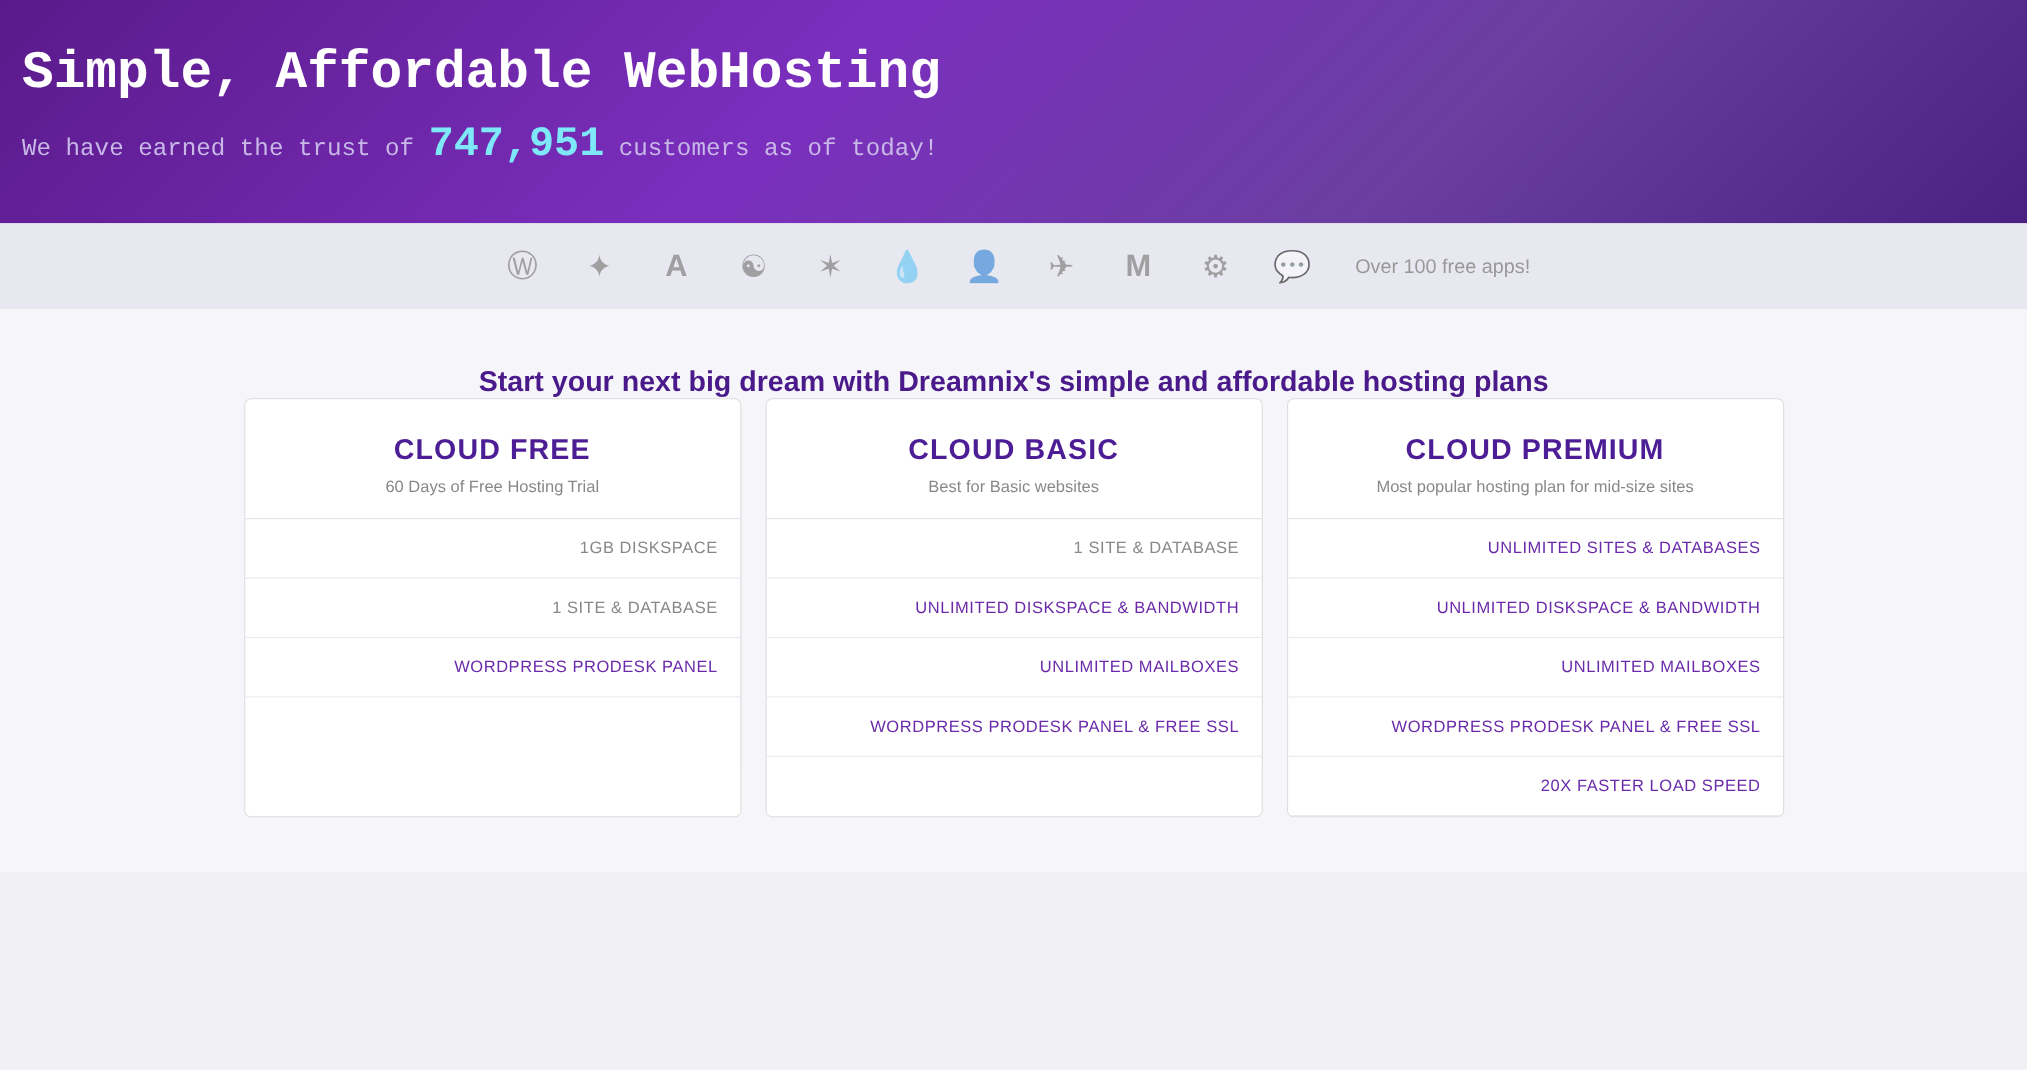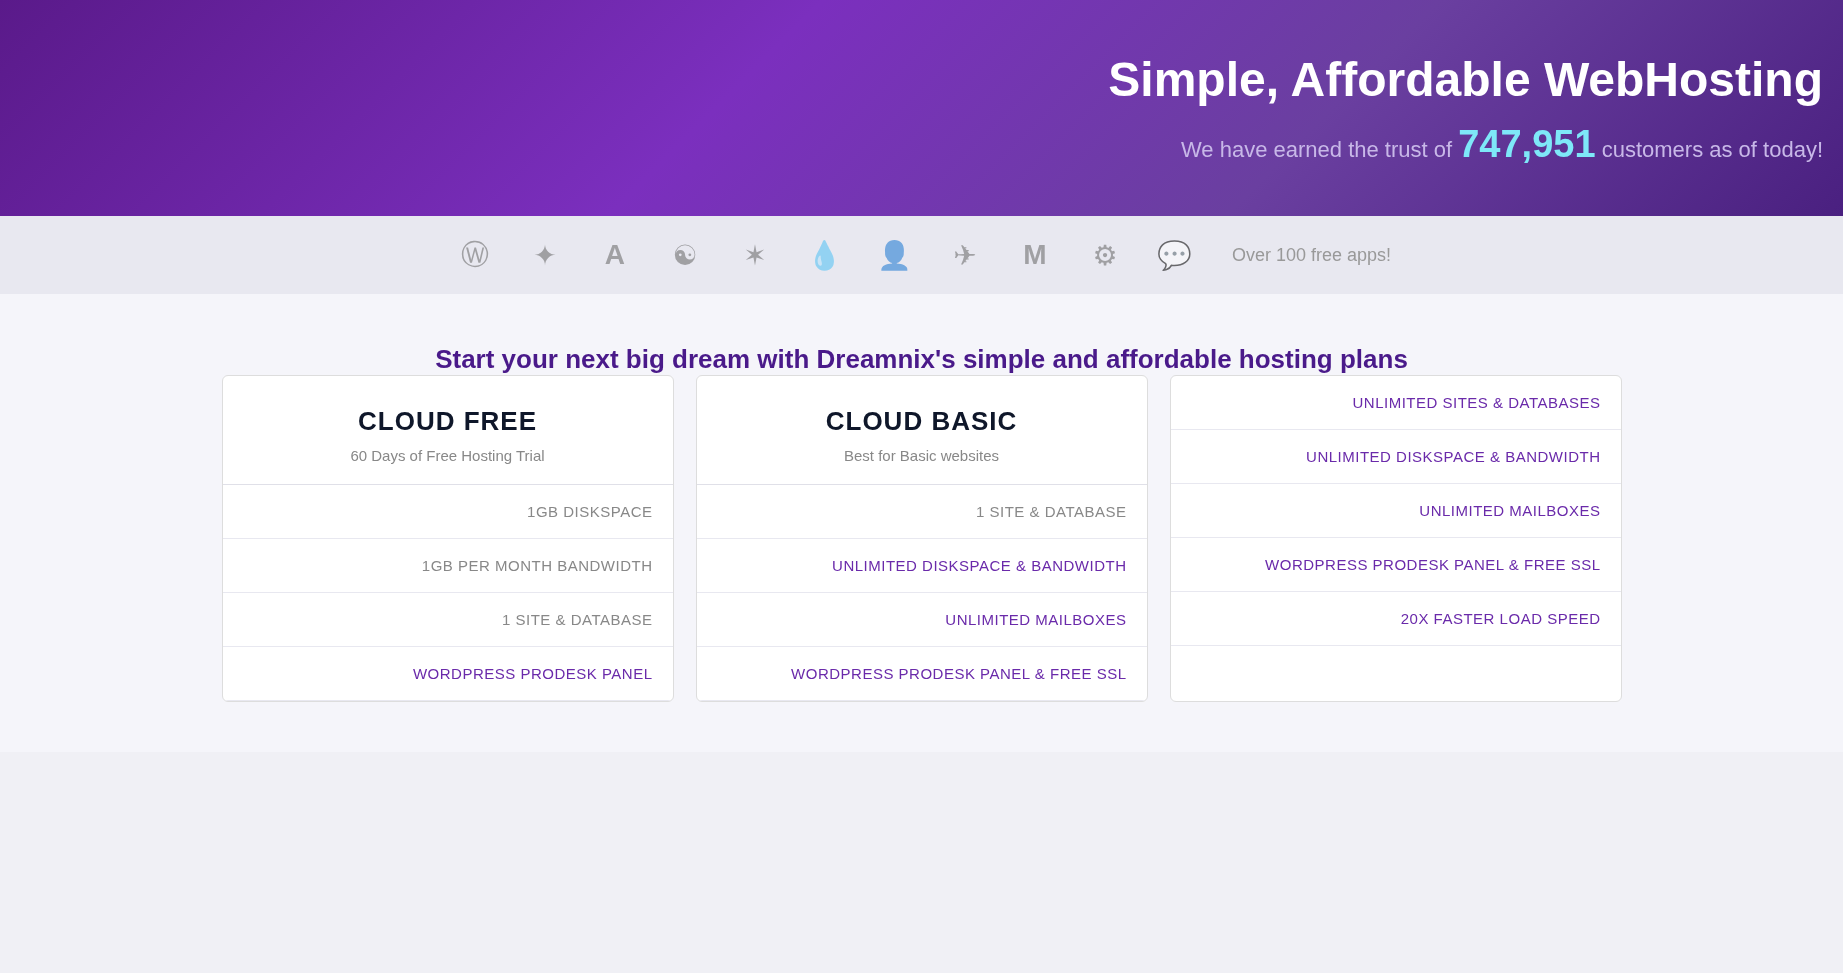--- a/index.html
+++ b/index.html
@@ -1,22 +1,23 @@
 <!DOCTYPE html>
 <html><head>
   <meta charset="utf-8">
   <style>
     * { margin: 0; padding: 0; box-sizing: border-box; }
     body { font-family: 'Segoe UI', Arial, sans-serif; background: #f0f0f5; }
 
     
     .hero {
       background: linear-gradient(135deg, #5a1a8a 0%, #7b2fbe 40%, #6a3fa0 70%, #4a2080 100%);
-      padding: 52px 20px 50px;
-      text-align: right;
+      padding: 40px 20px 50px;
+      text-align: left;
+      font-family: Liberation Mono, monospace;
     }
     .hero-title {
       color: #fff;
       font-size: 48px;
       font-weight: 700;
       margin-bottom: 16px;
     }
     .hero-subtitle {
       color: #c8b8e8;
       font-size: 22px;
@@ -83,21 +84,21 @@
       border: 1px solid #ddd;
       border-radius: 6px;
       overflow: hidden;
     }
     .card-header {
       padding: 30px 20px 20px;
       text-align: center;
       border-bottom: 1px solid #e0e0e8;
     }
     .card-name {
-      color: #0f172a;
+      color: #4c1d95;
       font-size: 26px;
       font-weight: 700;
       letter-spacing: 1px;
       margin-bottom: 10px;
     }
     .card-desc {
       color: #888;
       font-size: 15px;
     }
     .card-feature {
@@ -142,37 +143,40 @@
   <h2 class="tagline">Start your next big dream with Dreamnix's simple and affordable hosting plans</h2>
 
   <div class="cards-row">
 
     <div class="card">
       <div class="card-header">
         <div class="card-name">CLOUD FREE</div>
         <div class="card-desc">60 Days of Free Hosting Trial</div>
       </div>
       <div class="card-feature">1GB DISKSPACE</div>
-      <div class="card-feature">1GB PER MONTH BANDWIDTH</div>
       <div class="card-feature">1 SITE &amp; DATABASE</div>
       <div class="card-feature purple">WORDPRESS PRODESK PANEL</div>
     </div>
 
     <div class="card">
       <div class="card-header">
         <div class="card-name">CLOUD BASIC</div>
         <div class="card-desc">Best for Basic websites</div>
       </div>
       <div class="card-feature">1 SITE &amp; DATABASE</div>
       <div class="card-feature purple">UNLIMITED DISKSPACE &amp; BANDWIDTH</div>
       <div class="card-feature purple">UNLIMITED MAILBOXES</div>
       <div class="card-feature purple">WORDPRESS PRODESK PANEL &amp; FREE SSL</div>
     </div>
 
     <div class="card">
+      <div class="card-header">
+        <div class="card-name">CLOUD PREMIUM</div>
+        <div class="card-desc">Most popular hosting plan for mid-size sites</div>
+      </div>
       <div class="card-feature purple">UNLIMITED SITES &amp; DATABASES</div>
       <div class="card-feature purple">UNLIMITED DISKSPACE &amp; BANDWIDTH</div>
       <div class="card-feature purple">UNLIMITED MAILBOXES</div>
       <div class="card-feature purple">WORDPRESS PRODESK PANEL &amp; FREE SSL</div>
       <div class="card-feature purple">20X FASTER LOAD SPEED</div>
     </div>
 
   </div>
 </div>
 

